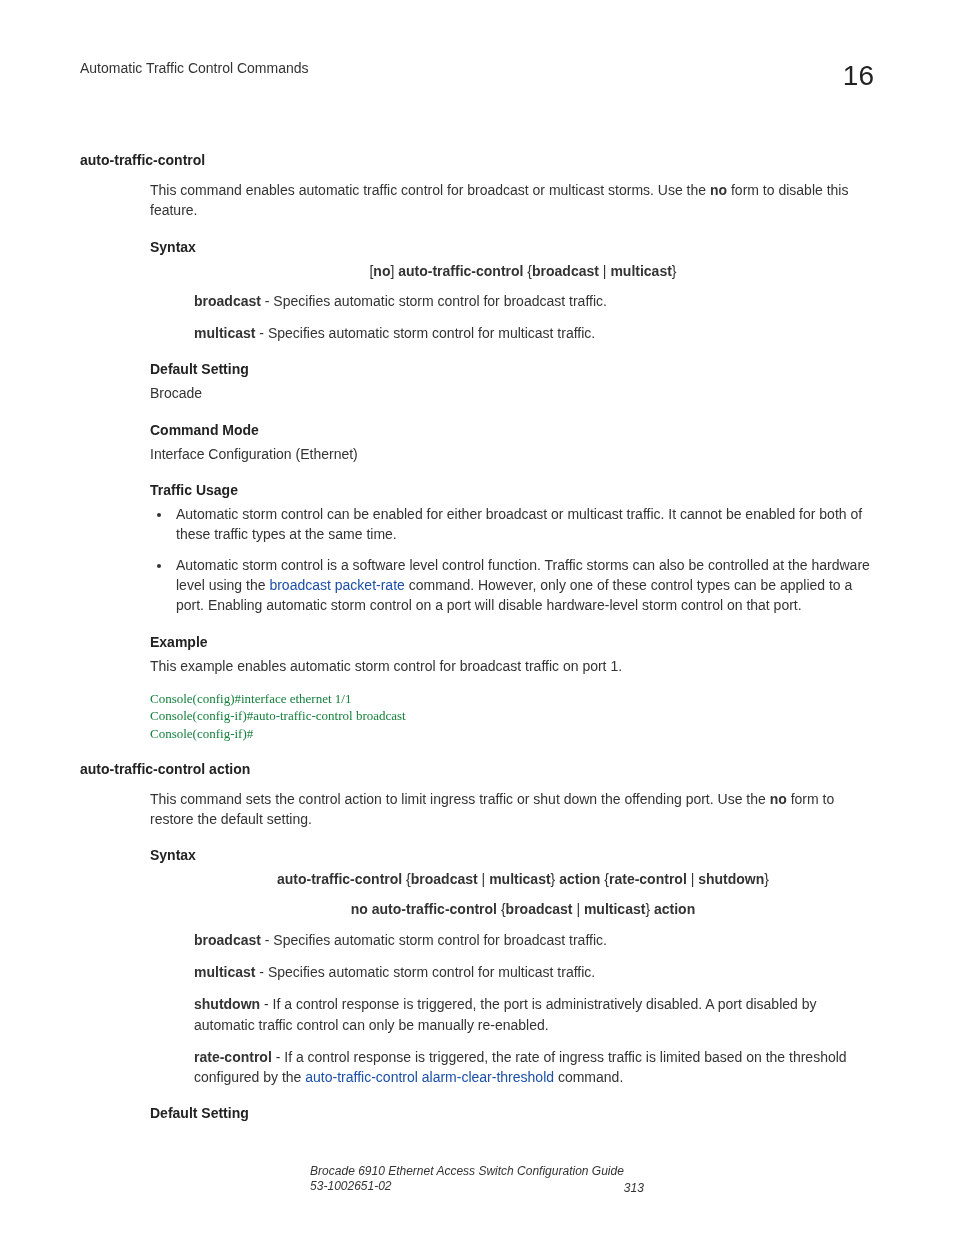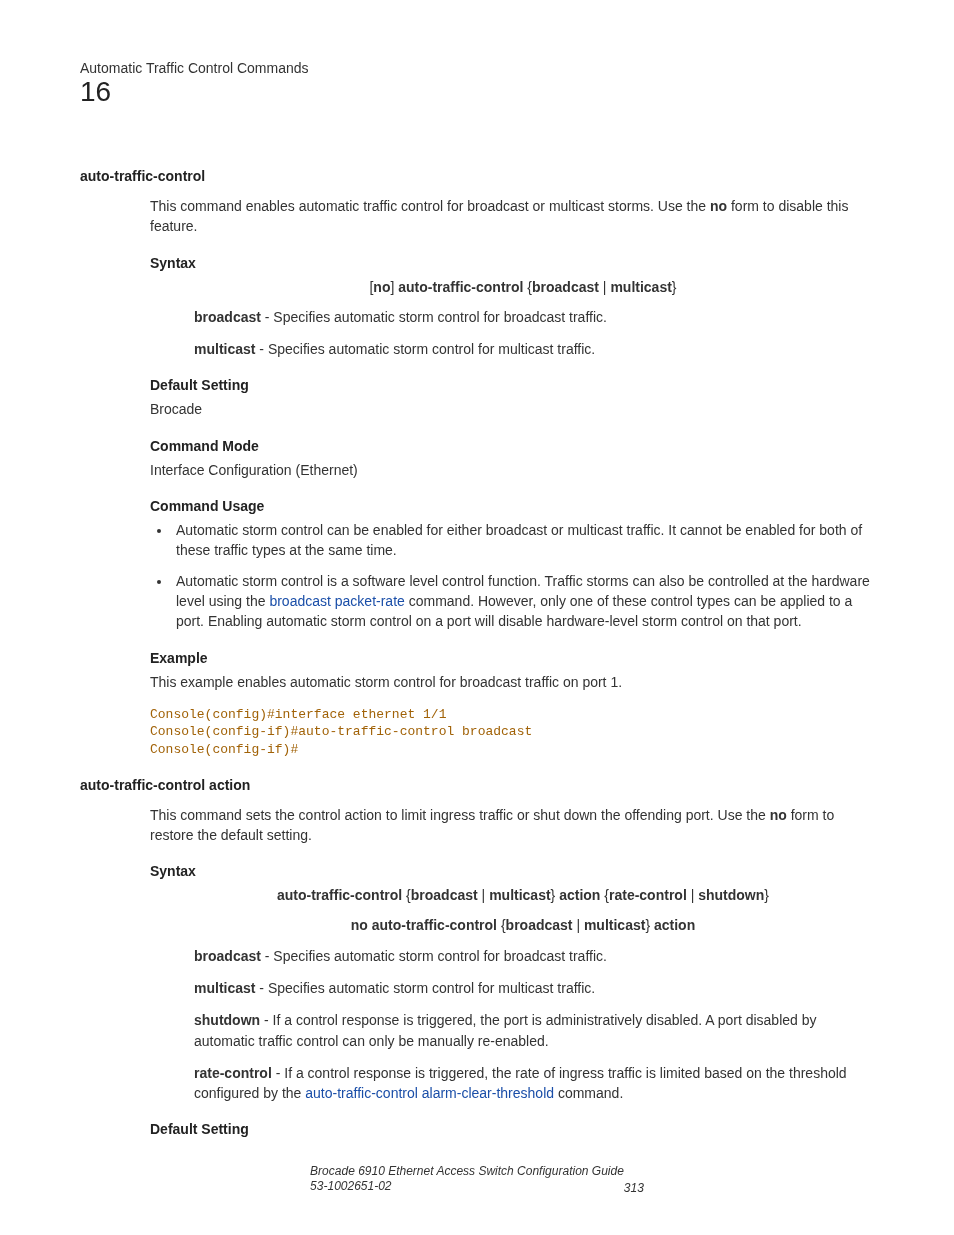--- a/index.html
+++ b/index.html
@@ -18,21 +18,20 @@
     padding: 60px 80px 40px 80px;
     box-sizing: border-box;
     height: 100%;
     position: relative;
   }
   .header {
     display: flex;
     justify-content: space-between;
     align-items: flex-start;
     margin-bottom: 60px;
-    flex-direction: column;
   }
   .chapter-num {
     font-size: 28px;
     color: #222;
     font-weight: normal;
   }
   .cmd-name {
     font-weight: bold;
     font-size: 14px;
     margin-top: 10px;
@@ -73,26 +72,26 @@
   ul.usage li {
     margin-bottom: 10px;
     line-height: 1.45;
     padding-left: 4px;
   }
   .link {
     color: #1a4ea8;
     text-decoration: none;
   }
   pre.console {
-    font-family: Liberation Mono, monospace;
+    font-family: Liberation Serif, serif;
     font-size: 13px;
     margin: 6px 0 18px 0;
     line-height: 1.35;
     white-space: pre;
-    color: #a16207;
+    color: #15803d;
   }
   .footer {
     position: absolute;
     bottom: 40px;
     left: 80px;
     right: 80px;
     display: flex;
     justify-content: center;
     align-items: flex-end;
     font-style: italic;
@@ -128,21 +127,21 @@
     <div class="param-line">
       <span class="bold">multicast</span><span> - Specifies automatic storm control for multicast traffic.</span>
     </div>
 
     <div class="section-head">Default Setting</div>
     <div class="para">Brocade</div>
 
     <div class="section-head">Command Mode</div>
     <div class="para">Interface Configuration (Ethernet)</div>
 
-    <div class="section-head">Command Usage</div>
+    <div class="section-head">Traffic Usage</div>
     <ul class="usage">
       <li>Automatic storm control can be enabled for either broadcast or multicast traffic. It cannot be enabled for both of these traffic types at the same time.</li>
       <li>
         <span>Automatic storm control is a software level control function. Traffic storms can also be controlled at the hardware level using the </span><a class="link">broadcast packet-rate</a><span> command. However, only one of these control types can be applied to a port. Enabling automatic storm control on a port will disable hardware-level storm control on that port.</span>
       </li>
     </ul>
 
     <div class="section-head">Example</div>
     <div class="para">This example enables automatic storm control for broadcast traffic on port 1.</div>
     <pre class="console">Console(config)#interface ethernet 1/1

